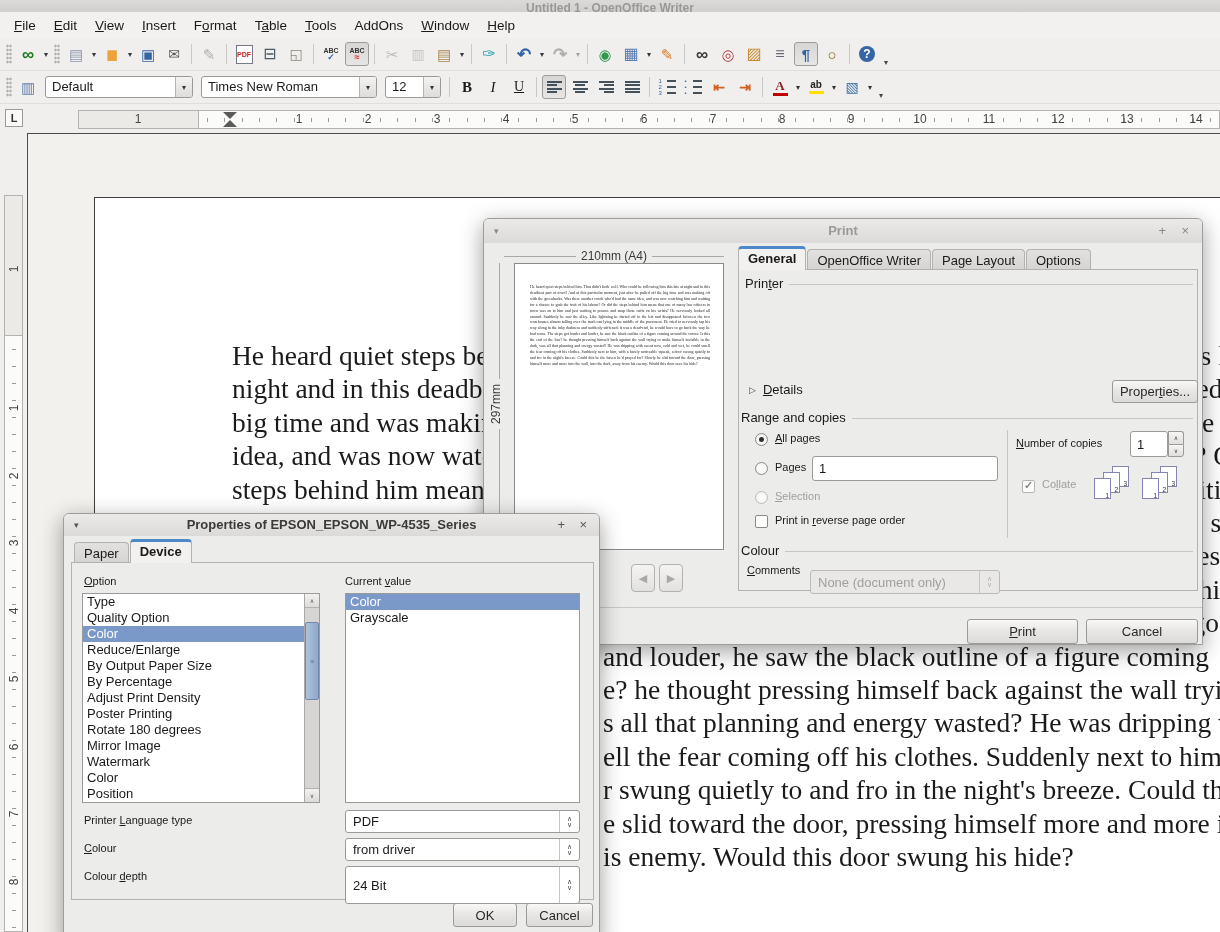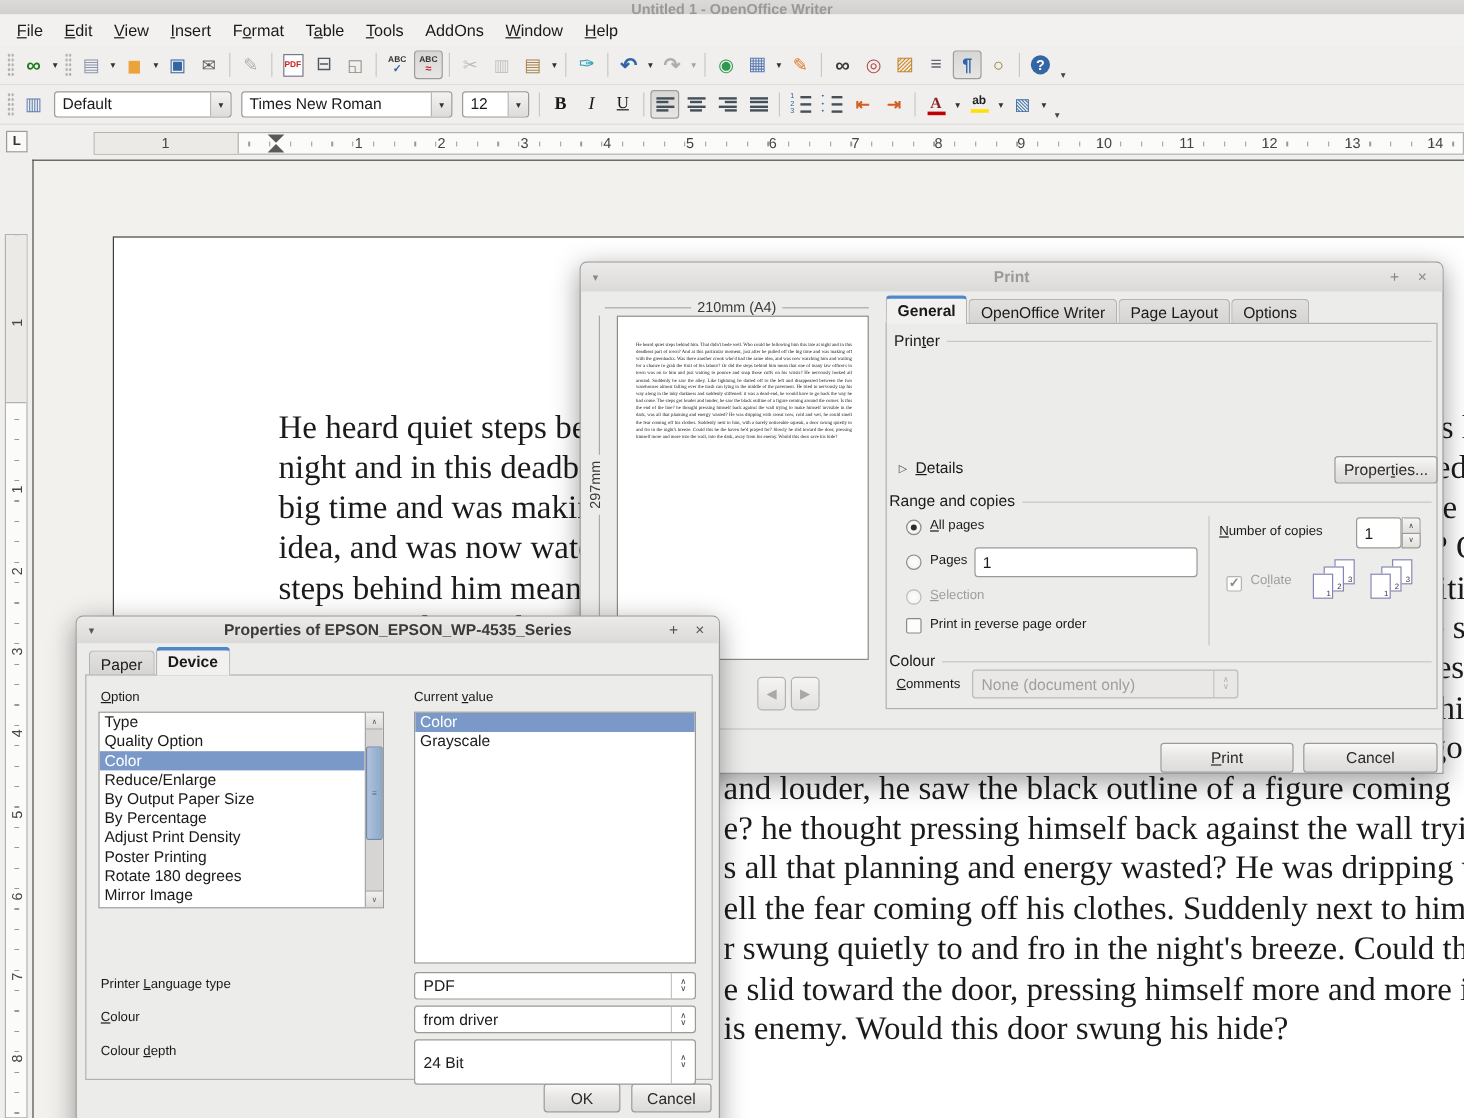--- a/index.html
+++ b/index.html
@@ -544,21 +544,21 @@
         <div class="cpage" style="left: 0px; top: 12px; z-index: 3;">
           <span>1</span>
         </div>
       </div>
 
     <div class="grpl" style="left:2px;top:273px;width:452px">
       <span>Colour</span>
       <div class="gline"></div>
     </div>
     <span class="dlbl" style="left:8px;top:294px"><u>C</u>omments</span>
-    <div class="dd dis" style="left:71px;top:288px;width:222px;height:24px">
+    <div class="dd dis" style="left:71px;top:300px;width:190px;height:24px">
       <span class="dv">None (document only)</span>
       <span class="chev">
           <span>∧</span>
           <span>∨</span>
         </span>
     </div>
   </div>
 
   <div class="hsep" style="top:388px"></div>
   <div class="btn" style="left:483px;top:400px;width:111px;height:25px">
@@ -578,21 +578,21 @@
   </div>
 
   <div id="ppd-tabs" class="tabs" style="left:10px;top:26px">
       <span class="tab">Paper</span>
       <span class="tab sel">Device</span>
     </div>
   <div id="ppd-panel" class="panel" style="left:7px;top:48px;width:523px;height:338px">
     <span class="dlbl" style="left:12px;top:12px"><u>O</u>ption</span>
     <span class="dlbl" style="left:273px;top:12px">Current <u>v</u>alue</span>
 
-    <div class="lst" style="position:absolute;left:10px;top:30px;width:238px;height:164px;display:flex">
+    <div class="lst" style="position:absolute;left:10px;top:30px;width:238px;height:210px;display:flex">
       <div id="ppd-options" style="flex:1;overflow:hidden">
           <div class="lrow">Type</div>
           <div class="lrow">Quality Option</div>
           <div class="lrow sel">Color</div>
           <div class="lrow">Reduce/Enlarge</div>
           <div class="lrow">By Output Paper Size</div>
           <div class="lrow">By Percentage</div>
           <div class="lrow">Adjust Print Density</div>
           <div class="lrow">Poster Printing</div>
           <div class="lrow">Rotate 180 degrees</div>

